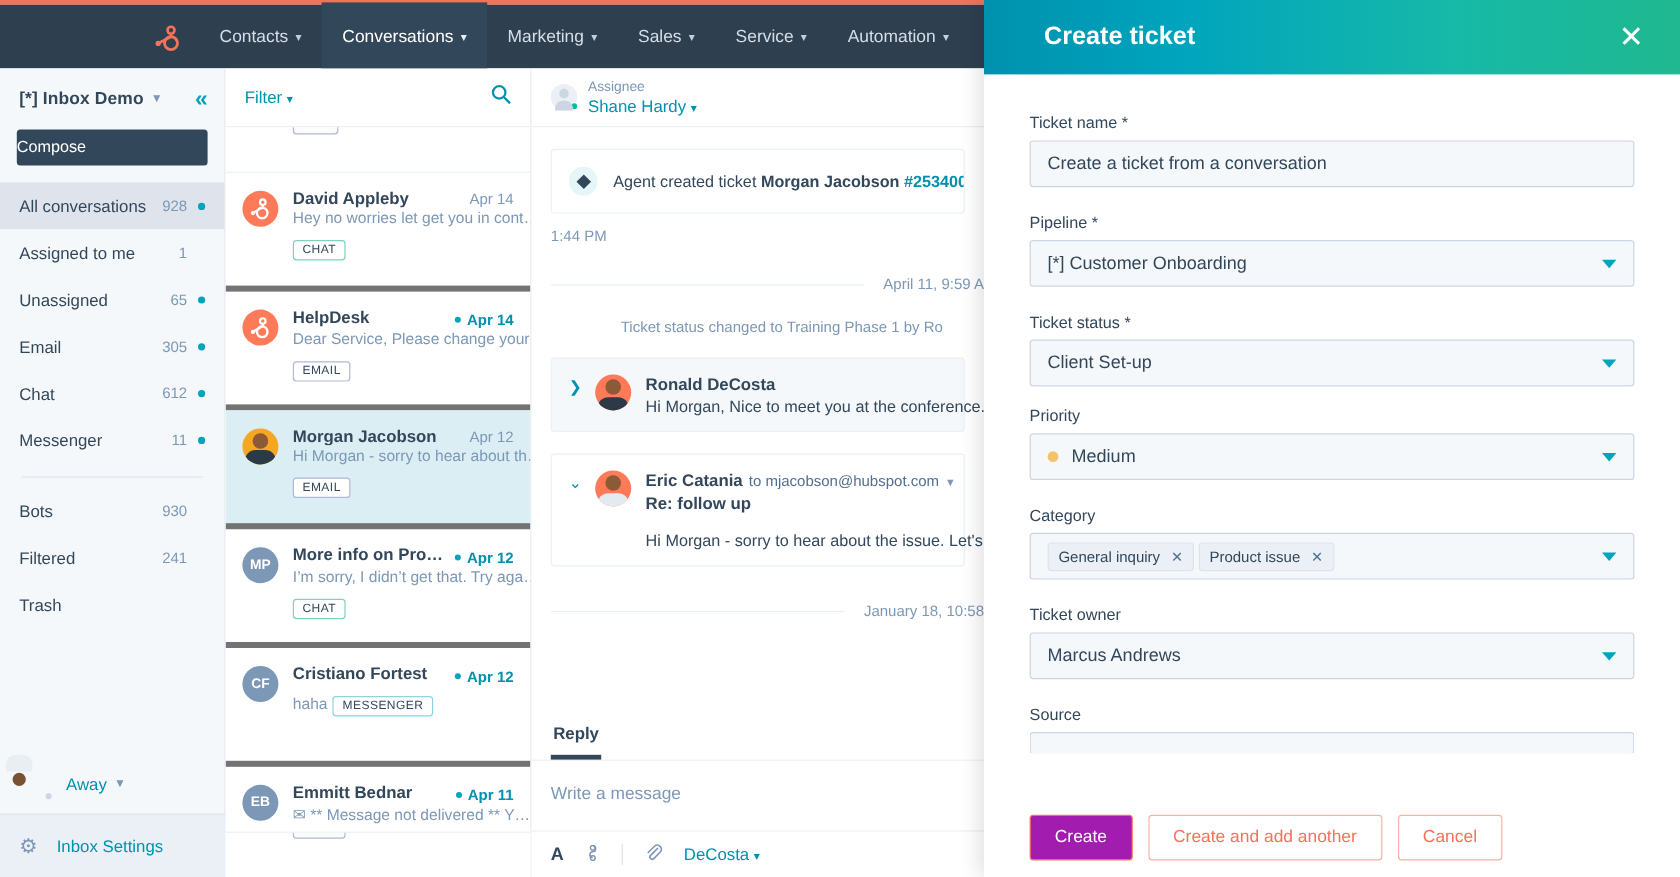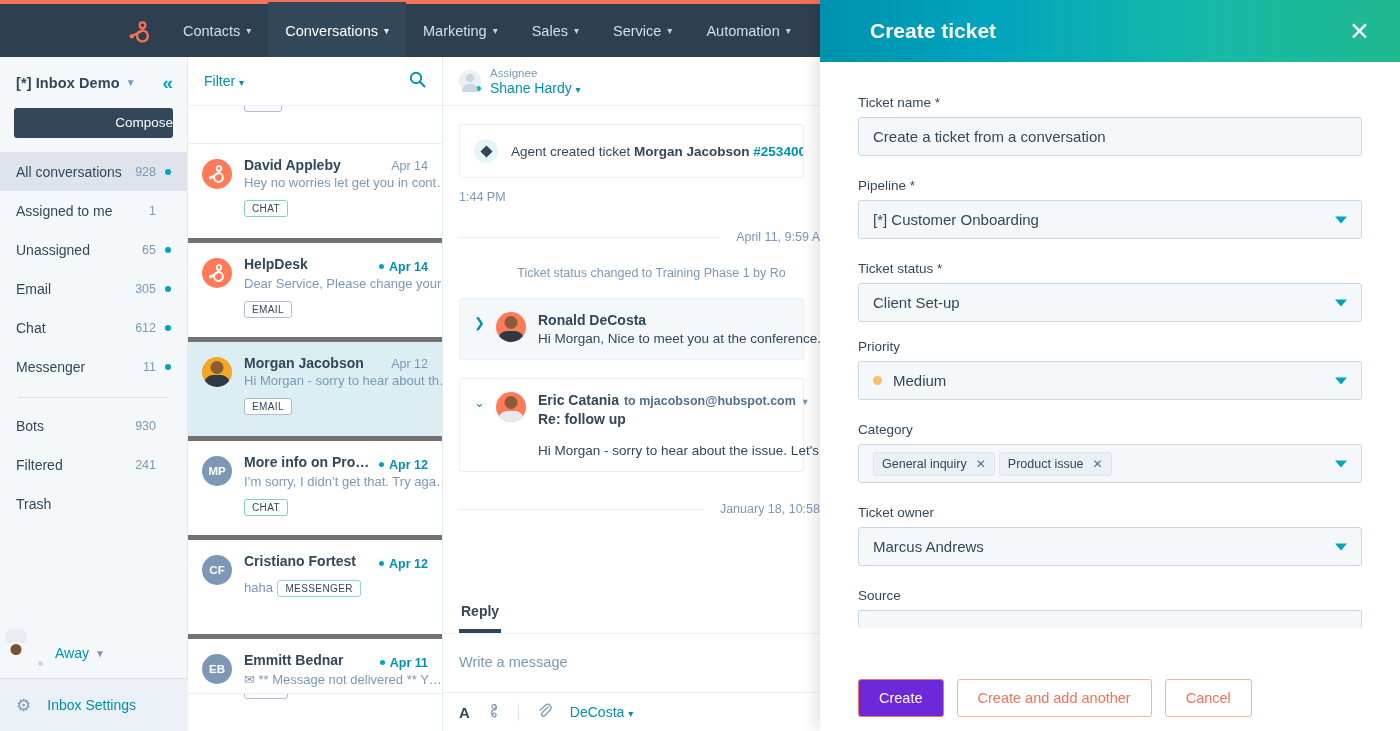--- a/index.html
+++ b/index.html
@@ -29,21 +29,21 @@
   .sidebar {
     position:absolute; top:57px; left:0; width:188px; height:674px;
     background:#f5f8fa; border-right:1px solid #e5eaef;
   }
   .sb-head { display:flex; align-items:center; padding:16px 14px 10px 16px; }
   .sb-title { font-size:14.5px; font-weight:bold; color:#33475b; letter-spacing:.1px;}
   .sb-title-caret { color:#7c98b6; font-size:10px; margin-left:6px; }
   .sb-collapse { margin-left:auto; color:#00a4bd; font-size:19px; line-height:1; cursor:pointer; font-weight:bold;}
   .compose-btn {
     display:block; margin:6px 14px 14px 14px; height:30px; line-height:30px;
-    background:#33475b; color:#fff; text-align:right; font-size:13.5px;
+    background:#33475b; color:#fff; text-align:left; font-size:13.5px;
     border-radius:3px; cursor:pointer;
   }
   .sb-list { }
   .sb-item {
     display:flex; align-items:center; height:39px; padding:0 16px;
     font-size:14px; color:#33475b; cursor:pointer;
   }
   .sb-item.active { background:#dfe3eb; }
   .sb-label { flex:0 1 auto; }
   .sb-count { margin-left:auto; font-size:12.5px; color:#7c98b6; }
@@ -122,21 +122,21 @@
   .status-line { text-align:center; font-size:12.5px; color:#7c98b6; margin-top:22px; white-space:nowrap; overflow:hidden; padding-left:40px;}
   .msg-card { margin:18px 16px 0 16px; border:1px solid #eaf0f6; border-radius:3px; padding:13px 14px; display:flex; }
   .msg-card.shaded { background:#f5f8fa; }
   .chev { color:#0091ae; font-size:13px; flex:0 0 14px; padding-top:3px; }
   .msg-av { width:30px; height:30px; border-radius:50%; margin-left:8px; flex:0 0 30px; position:relative; overflow:hidden; background:#ff7a59;}
   .msg-av::before { content:""; position:absolute; left:50%; top:4px; transform:translateX(-50%); width:13px; height:13px; border-radius:50%; background:#8c5a36; }
   .msg-av::after { content:""; position:absolute; left:50%; bottom:-5px; transform:translateX(-50%); width:26px; height:16px; border-radius:9px 9px 0 0; background:#2b3a46; }
   .msg-av.light::after { background:#e4ebf0; }
   .msg-main { margin-left:12px; min-width:0; flex:1; }
   .msg-from { font-size:14px; font-weight:bold; color:#33475b; white-space:nowrap; }
-  .msg-to { font-weight:bold; font-size:12.5px; color:#516f90; margin-left:5px; }
+  .msg-to { font-weight:normal; font-size:12.5px; color:#516f90; margin-left:5px; }
   .msg-to-caret { color:#7c98b6; font-size:9px; margin-left:5px; }
   .msg-subject { font-size:14px; font-weight:bold; color:#33475b; margin-top:3px; }
   .msg-snippet { font-size:13.5px; color:#33475b; margin-top:3px; white-space:nowrap; }
   .msg-body { font-size:13.5px; color:#33475b; margin-top:16px; white-space:nowrap; }
   .th-reply { position:absolute; left:0; bottom:0; width:377px; }
   .reply-tabs { display:flex; padding:0 16px; border-bottom:1px solid #eaf0f6; }
   .reply-tab { font-size:14px; font-weight:bold; color:#33475b; padding:12px 2px 10px 2px; border-bottom:4px solid #33475b; cursor:pointer;}
   .reply-input { font-size:14.5px; color:#7c98b6; padding:20px 16px 22px 16px; }
   .reply-toolbar { display:flex; align-items:center; padding:10px 16px; border-top:1px solid #eaf0f6; }
   .tb-ico { color:#33475b; font-size:15px; margin-right:18px; cursor:pointer; }
@@ -167,21 +167,21 @@
   .prio-dot { width:9px; height:9px; border-radius:50%; background:#f5c26b; margin-right:11px; flex:0 0 9px;}
   .chips { display:flex; align-items:center; gap:4px; }
   .chip { display:flex; align-items:center; background:#eaf0f6; border:1px solid #dfe3eb; border-radius:3px; font-size:12.5px; color:#33475b; padding:4px 8px; }
   .chip-x { margin-left:9px; color:#516f90; font-size:12px; cursor:pointer; }
   .f-input.cut { height:18px; border-bottom:none; overflow:hidden; }
   .panel-footer {
     position:absolute; bottom:0; left:0; width:580px; height:67px; background:#fff;
     display:flex; align-items:center; padding:0 38px; gap:13px;
   }
   .btn { height:38px; border-radius:3px; display:flex; align-items:center; justify-content:center; font-size:14.5px; cursor:pointer; padding:0 20px; }
-  .btn.primary { background:#6d28d9; color:#fff; border:1px solid #f2725a; }
+  .btn.primary { background:#a21caf; color:#fff; border:1px solid #f2725a; }
   .btn.secondary { background:#fff; color:#f2725a; border:1px solid #f8b3a5; }
 </style>
 </head>
 <body>
 
 <div id="app">
 
   <div class="topstrip"></div>
   <div class="topnav">
     <div class="hs-logo">

